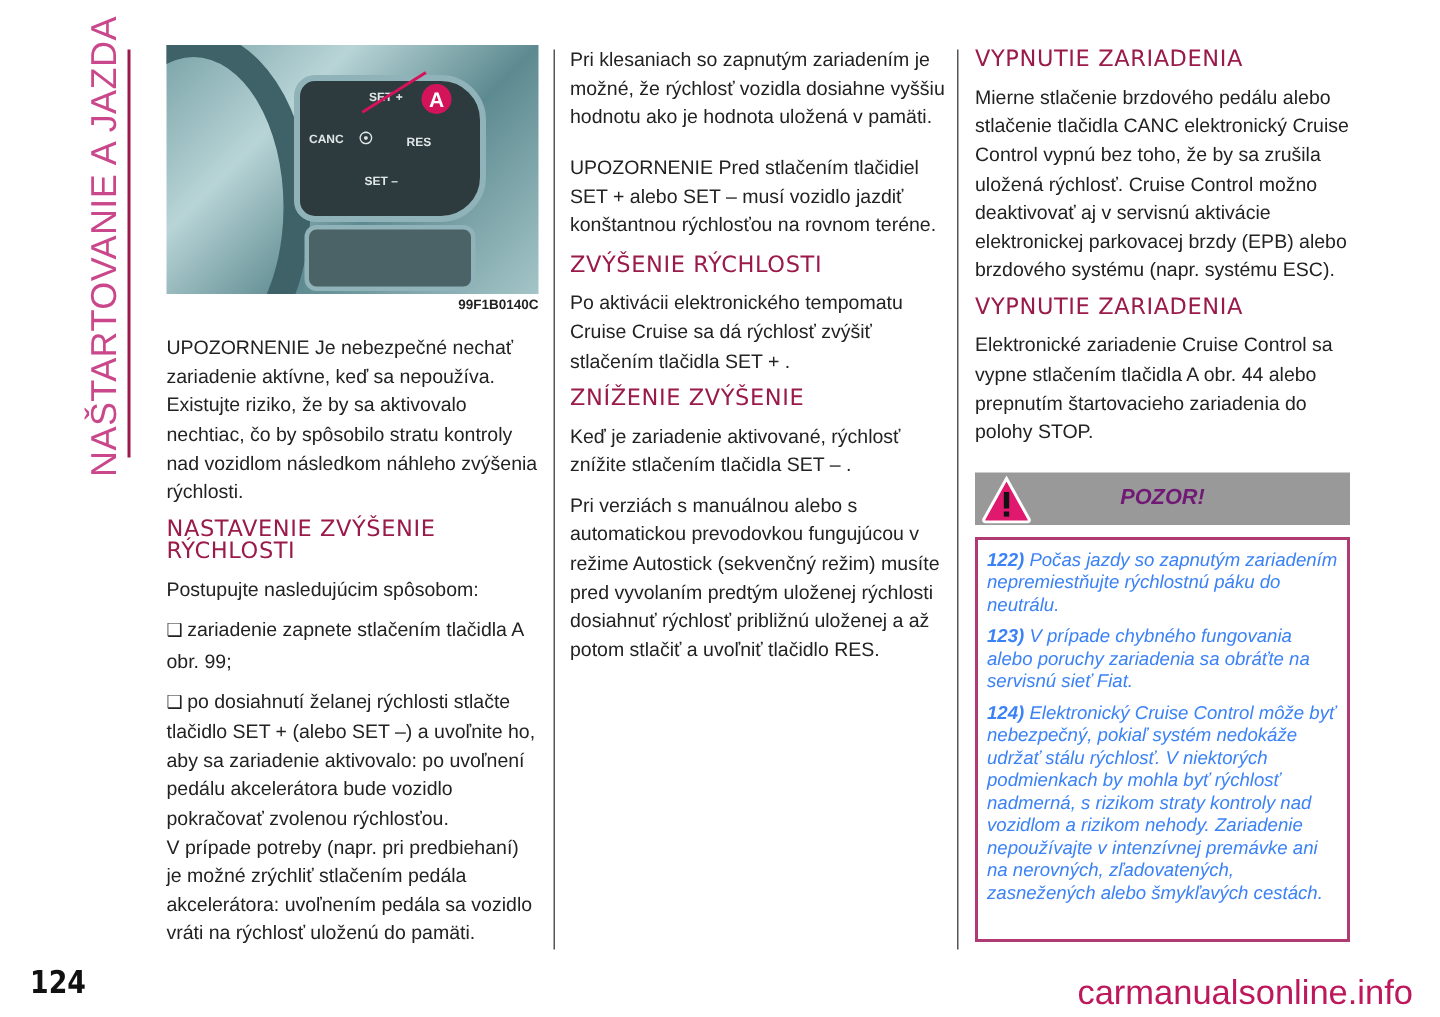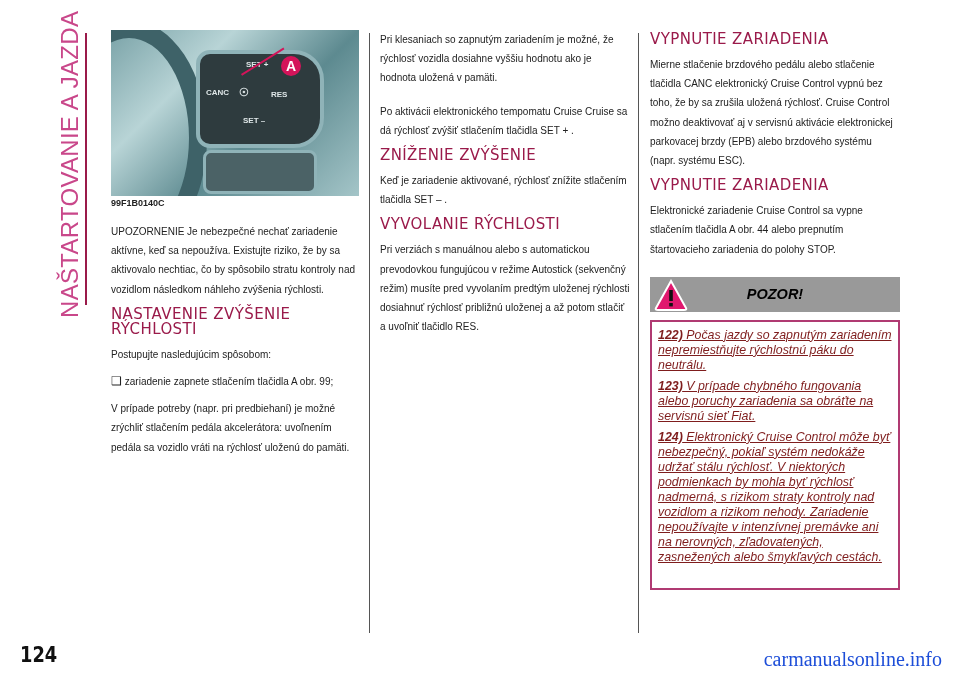--- a/index.html
+++ b/index.html
@@ -25,40 +25,40 @@
   .figure .pad { position: absolute; left: 85px; top: 20px; width: 120px; height: 90px;
             background: #2e3b3e; border-radius: 14px 30px 30px 14px; border: 4px solid #8fb3b8; }
   .figure .btn { position: absolute; color: #dfe7e8; font-size: 8px; font-weight: bold; }
   .figure .lower { position: absolute; left: 92px; top: 120px; width: 108px; height: 38px;
             background: #4b6266; border-radius: 8px; border: 3px solid #8fb3b8; }
   .figure .label-a { position: absolute; left: 170px; top: 26px; width: 20px; height: 20px;
             border-radius: 50%; background: #d4145a; color: #fff; font-weight: bold; font-size: 14px;
             text-align: center; line-height: 20px; }
   .figure .pointer { position: absolute; left: 130px; top: 44px; width: 50px; height: 2px;
             background: #d4145a; transform: rotate(-32deg); transform-origin: 0 0; }
-  .fig-caption { display: flex; justify-content: flex-start; font-size: 9px; font-weight: bold;
+  .fig-caption { display: flex; justify-content: flex-end; font-size: 9px; font-weight: bold;
             color: #222; margin-top: 2px; margin-bottom: 14px; }
 
-  p { margin: 0 0 8px 0; font-size: 10px; line-height: 19.2px; color: #222; }
+  p { margin: 0 0 8px 0; font-size: 13px; line-height: 19.2px; color: #222; }
   p.tight { margin-bottom: 0; }
   .bullet::before { content: "\2751"; font-size: 12px; margin-right: 3px; }
   h2 { margin: 2px 0 8px 0; font-family: "DejaVu Sans", sans-serif; font-weight: 400;
        font-size: 15px; line-height: 15px; color: #9a1a4a; letter-spacing: 0.4px; }
 
   .warn-head { margin-top: 18px; height: 35px; background: #999999; position: relative; }
   .warn-head .icon { position: absolute; left: 4px; top: 2px; }
   .warn-head .title { position: absolute; left: 0; right: 0; top: 9px; text-align: center;
-       color: #000000; font-weight: bold; font-style: italic; font-size: 14.5px; }
+       color: #701a75; font-weight: bold; font-style: italic; font-size: 14.5px; }
   .warn-box { margin-top: 8px; border: 2px solid #b03a72; padding: 6px 6px 8px 6px; }
-  .warn-box p { font-size: 12.4px; line-height: 15px; font-style: italic; margin-bottom: 6px; color: #7f1d1d; text-decoration: underline; }
+  .warn-box p { font-size: 12.4px; line-height: 15px; font-style: italic; margin-bottom: 6px; color: #3b82f6; }
   .warn-box p b { font-style: italic; }
 
   .page-num { position: absolute; left: 20px; top: 643px; font-family: "DejaVu Sans", sans-serif;
        font-weight: bold; font-size: 21px; color: #111; transform: scaleX(0.85); transform-origin: 0 0; }
-  .watermark { position: absolute; right: 18px; top: 648px; font-size: 20px; color: #1d4ed8; font-family: Liberation Serif, serif; }
+  .watermark { position: absolute; right: 18px; top: 648px; font-size: 23px; color: #be185d; }
 </style>
 </head>
 <body>
 
 <div class="side-title">
   <div class="txt">NAŠTARTOVANIE A JAZDA</div>
   <div class="rule"></div>
 </div>
 
 <div class="vrule" style="left:369px"></div>
@@ -78,29 +78,31 @@
     <div class="label-a">A</div>
   </div>
   <div class="fig-caption">
     <span>99</span>
     <span>F1B0140C</span>
   </div>
   <p>UPOZORNENIE Je nebezpečné nechať zariadenie aktívne, keď sa nepoužíva. Existujte riziko, že by sa aktivovalo nechtiac, čo by spôsobilo stratu kontroly nad vozidlom následkom náhleho zvýšenia rýchlosti.</p>
   <h2>NASTAVENIE ZVÝŠENIE RÝCHLOSTI</h2>
   <p>Postupujte nasledujúcim spôsobom:</p>
   <p class="bullet"><span>zariadenie zapnete stlačením tlačidla A obr. 99;</span></p>
+  <p class="bullet tight"><span>po dosiahnutí želanej rýchlosti stlačte tlačidlo SET + (alebo SET –) a uvoľnite ho, aby sa zariadenie aktivovalo: po uvoľnení pedálu akcelerátora bude vozidlo pokračovať zvolenou rýchlosťou.</span></p>
   <p>V prípade potreby (napr. pri predbiehaní) je možné zrýchliť stlačením pedála akcelerátora: uvoľnením pedála sa vozidlo vráti na rýchlosť uloženú do pamäti.</p>
 </div>
 
 <div class="col col2">
   <p style="margin-bottom:14px">Pri klesaniach so zapnutým zariadením je možné, že rýchlosť vozidla dosiahne vyššiu hodnotu ako je hodnota uložená v pamäti.</p>
+  <p style="margin-bottom:10px">UPOZORNENIE Pred stlačením tlačidiel SET + alebo SET – musí vozidlo jazdiť konštantnou rýchlosťou na rovnom teréne.</p>
+  <h2>ZVÝŠENIE RÝCHLOSTI</h2>
   <p>Po aktivácii elektronického tempomatu Cruise Cruise sa dá rýchlosť zvýšiť stlačením tlačidla SET + .</p>
   <h2>ZNÍŽENIE ZVÝŠENIE</h2>
   <p>Keď je zariadenie aktivované, rýchlosť znížite stlačením tlačidla SET – .</p>
-  <h2>VYVOLANIE RÝCHLOSTI</h2>
   <p>Pri verziách s manuálnou alebo s automatickou prevodovkou fungujúcou v režime Autostick (sekvenčný režim) musíte pred vyvolaním predtým uloženej rýchlosti dosiahnuť rýchlosť približnú uloženej a až potom stlačiť a uvoľniť tlačidlo RES.</p>
 </div>
 
 <div class="col col3">
   <h2>VYPNUTIE ZARIADENIA</h2>
   <p>Mierne stlačenie brzdového pedálu alebo stlačenie tlačidla CANC elektronický Cruise Control vypnú bez toho, že by sa zrušila uložená rýchlosť. Cruise Control možno deaktivovať aj v servisnú aktivácie elektronickej parkovacej brzdy (EPB) alebo brzdového systému (napr. systému ESC).</p>
   <h2>VYPNUTIE ZARIADENIA</h2>
   <p>Elektronické zariadenie Cruise Control sa vypne stlačením tlačidla A obr. 44 alebo prepnutím štartovacieho zariadenia do polohy STOP.</p>
 
   <div class="warn-head">

